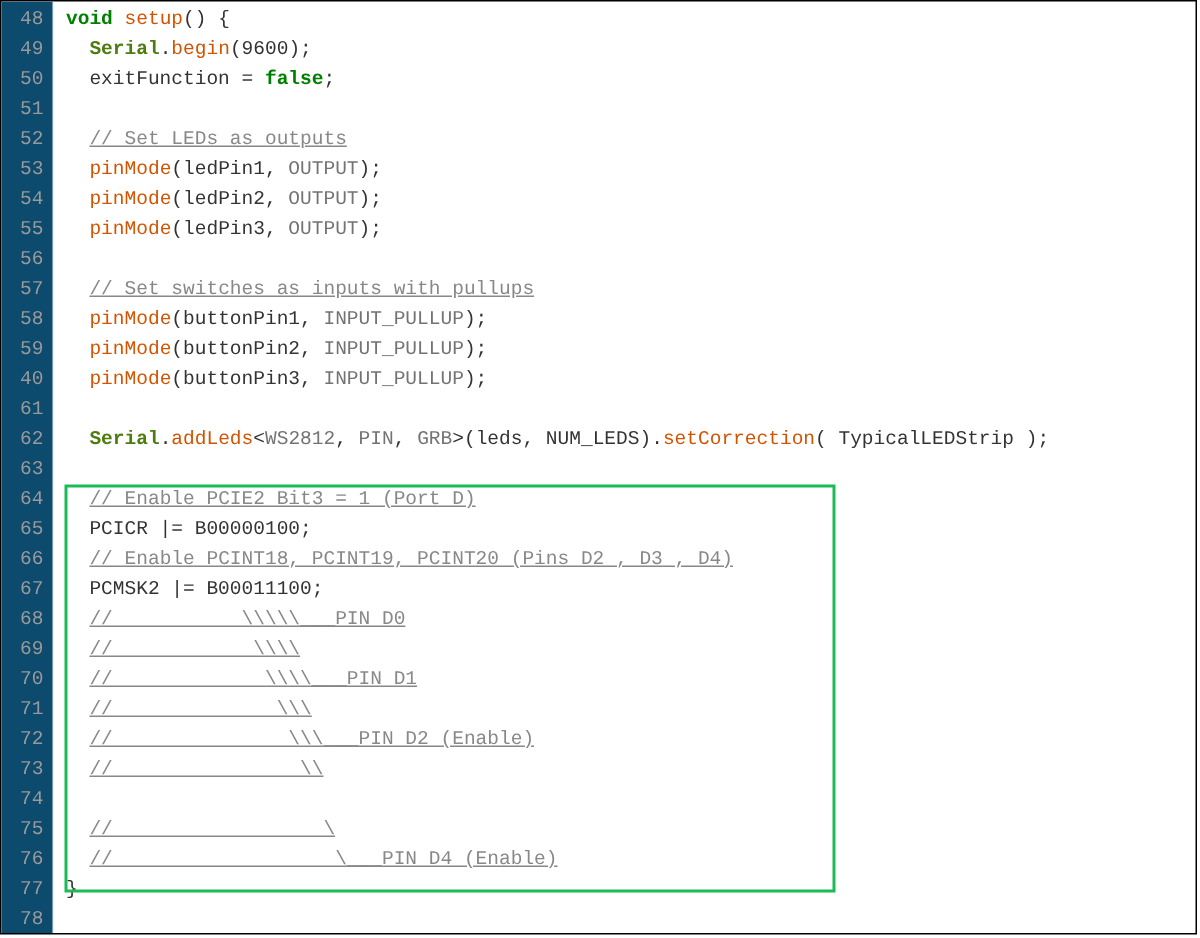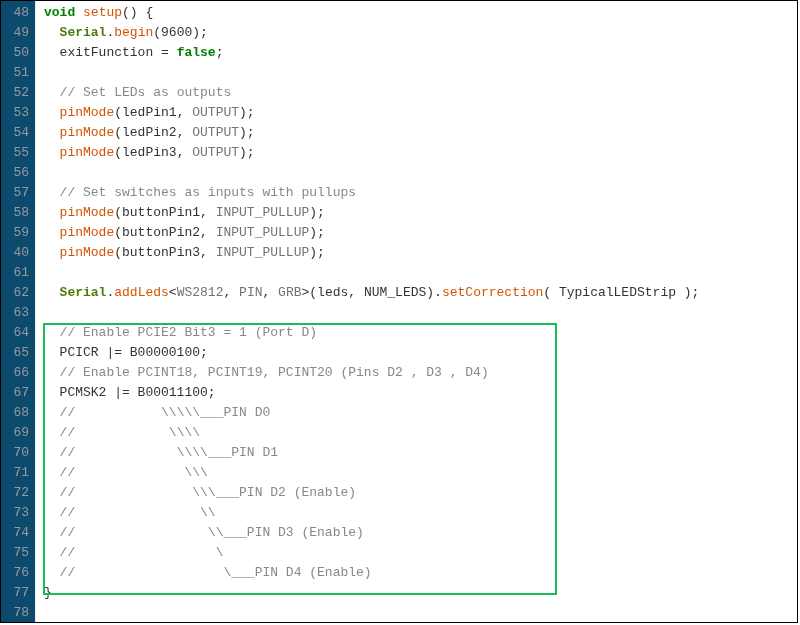--- a/index.html
+++ b/index.html
@@ -45,21 +45,21 @@
   .line {
     height: 20px;
     line-height: 20px;
     white-space: pre;
     color: #333;
   }
   .kw { color: #008000; font-weight: bold; }
   .fn { color: #d35400; }
   .fn2 { color: #4d7c0f; font-weight: bold; }
   .const { color: #737373; text-align: center; }
-  .cmt { color: #888; }
+  .cmt { color: #888; text-decoration: underline; }
   .highlight-box {
     position: absolute;
     border: 2px solid #1abc56;
     pointer-events: none;
   }
 </style>
 </head>
 <body>
 
 <div class="editor-wrap">
@@ -117,21 +117,21 @@
         <div class="line"><span>  </span><span class="cmt">// Enable PCIE2 Bit3 = 1 (Port D)</span></div>
         <div class="line"><span>  PCICR |= B00000100;</span></div>
         <div class="line"><span>  </span><span class="cmt">// Enable PCINT18, PCINT19, PCINT20 (Pins D2 , D3 , D4)</span></div>
         <div class="line"><span>  PCMSK2 |= B00011100;</span></div>
         <div class="line"><span>  </span><span class="cmt">//           \\\\\___PIN D0</span></div>
         <div class="line"><span>  </span><span class="cmt">//            \\\\</span></div>
         <div class="line"><span>  </span><span class="cmt">//             \\\\___PIN D1</span></div>
         <div class="line"><span>  </span><span class="cmt">//              \\\</span></div>
         <div class="line"><span>  </span><span class="cmt">//               \\\___PIN D2 (Enable)</span></div>
         <div class="line"><span>  </span><span class="cmt">//                \\</span></div>
-        <div class="line"><span>  </span><span class="cmt">//                 \\___PIN D3 (Enable)</span></div>
+        <div class="line"><span>  </span></div>
         <div class="line"><span>  </span><span class="cmt">//                  \</span></div>
         <div class="line"><span>  </span><span class="cmt">//                   \___PIN D4 (Enable)</span></div>
         <div class="line"><span>}</span></div>
         <div class="line"><span></span></div>
       </div>
   </div>
   <div class="highlight-box" id="highlight" style="top: 322px; left: 42px; width: 510px; height: 268px;"></div>
 </div>
 
 </body></html>

